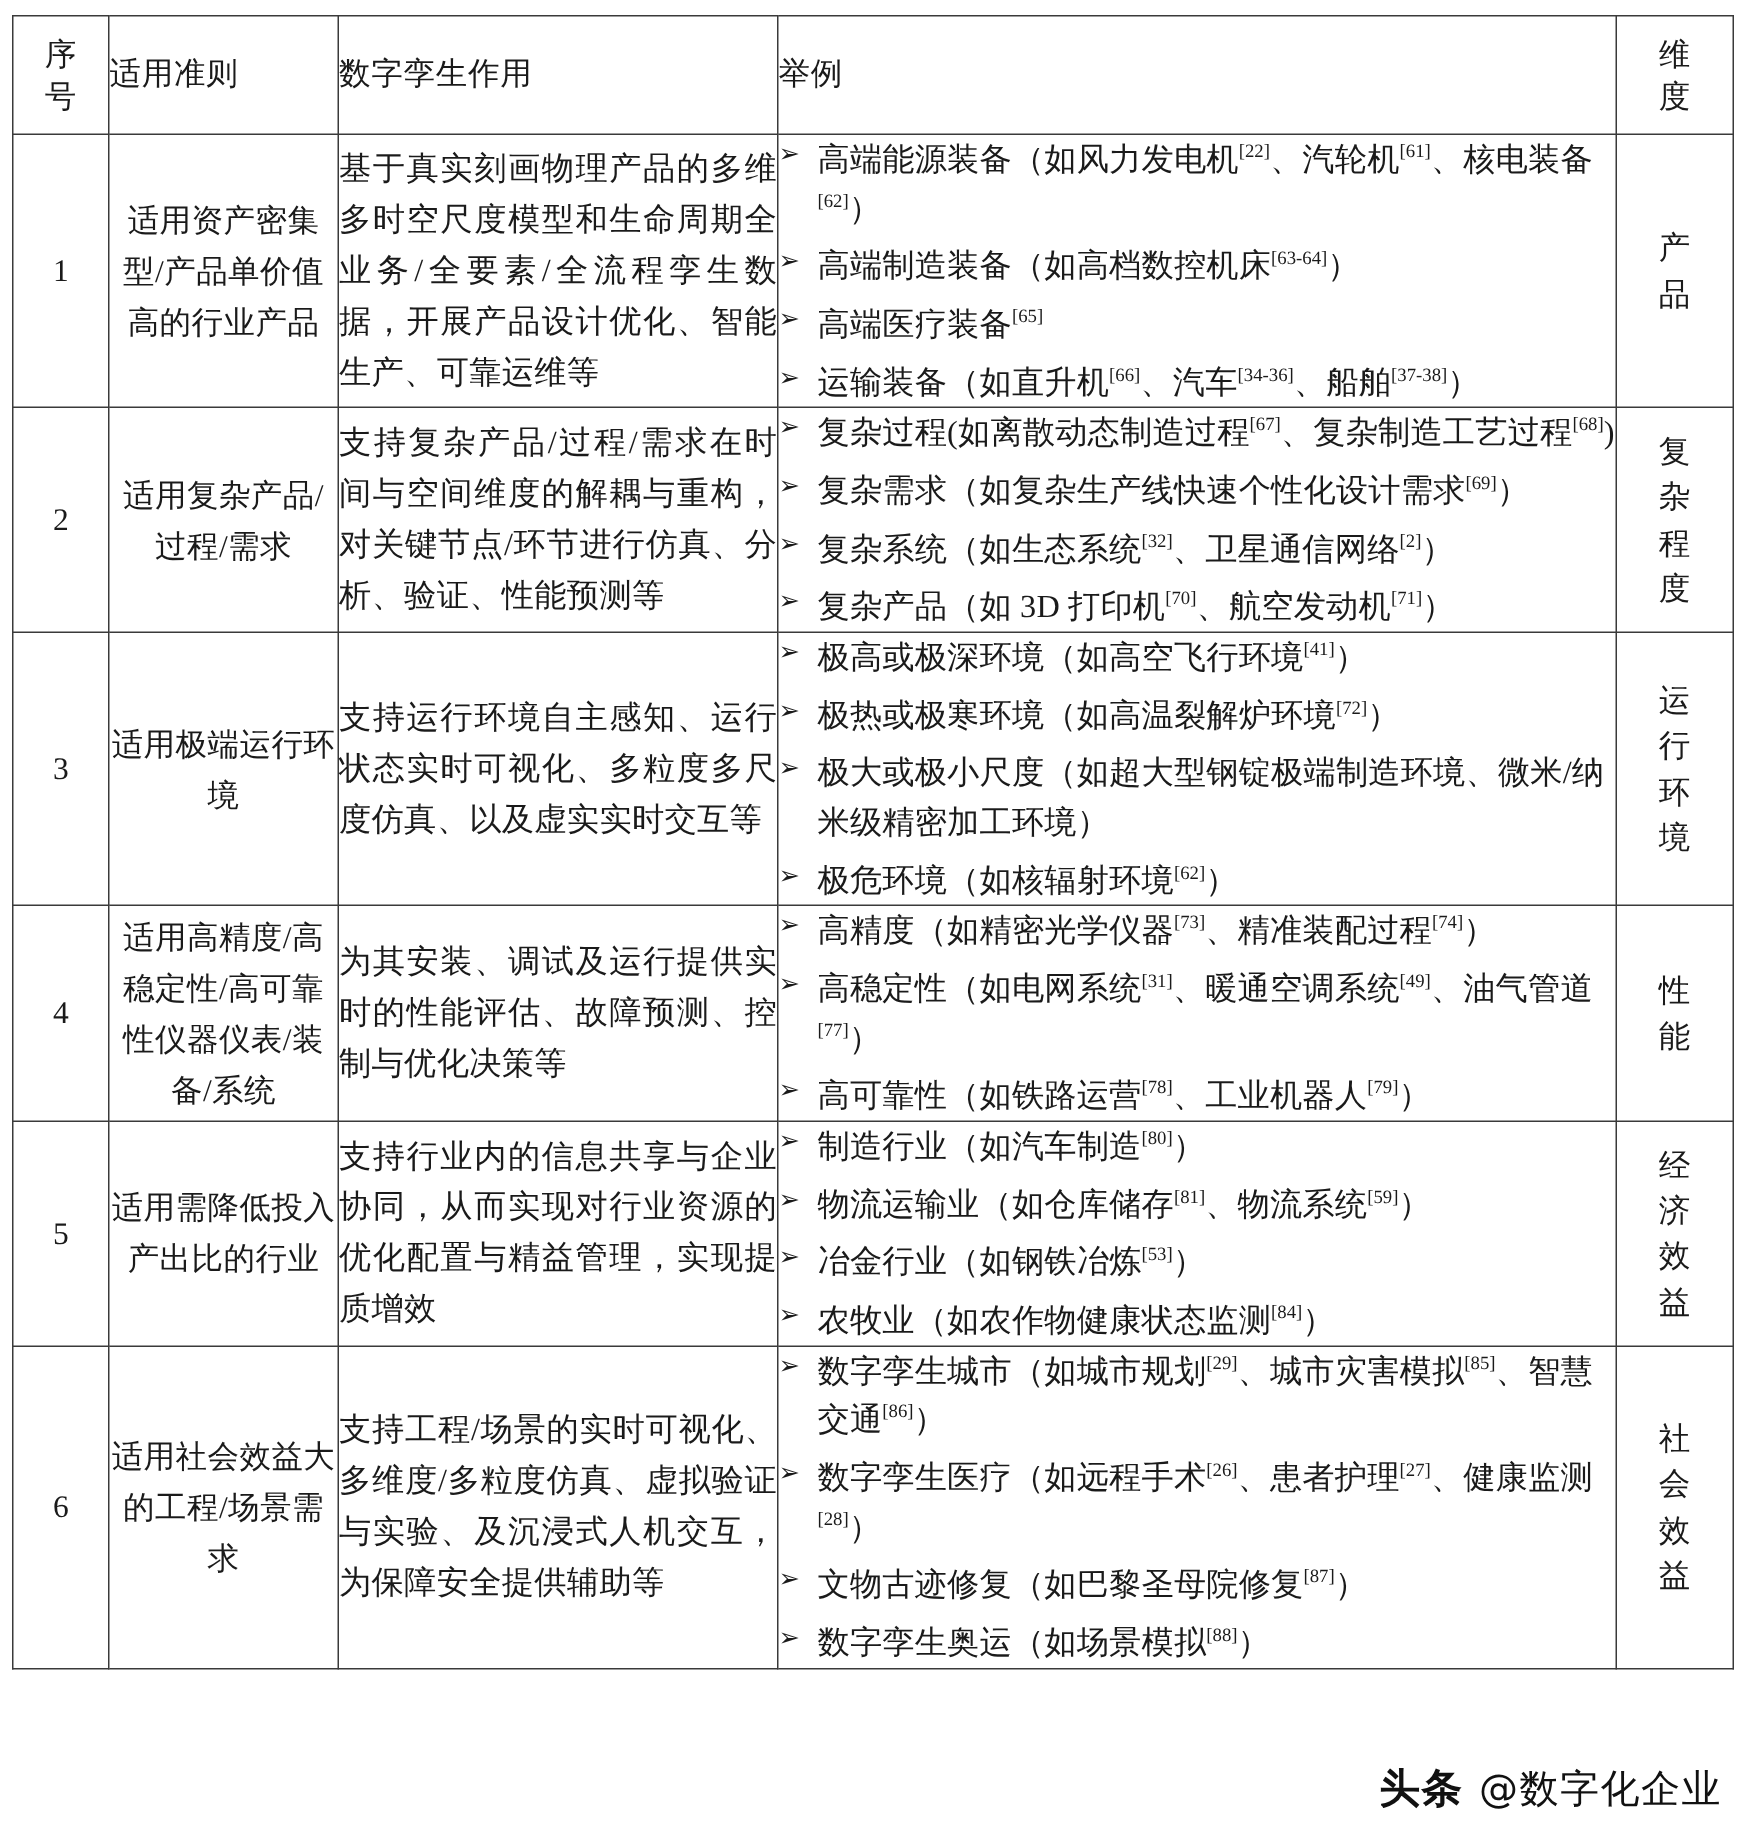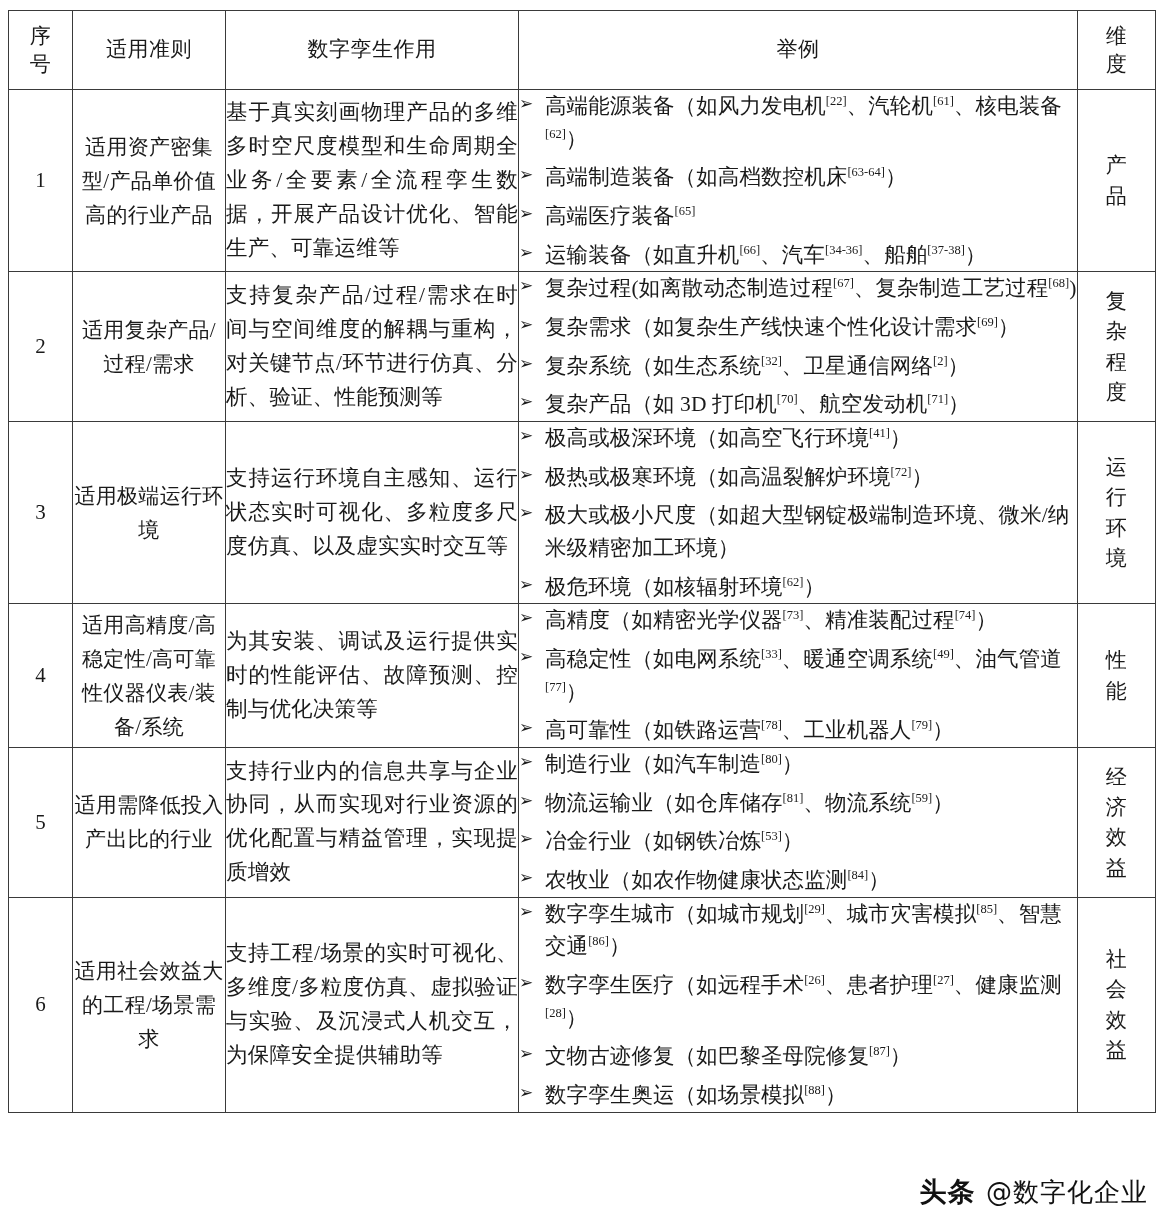--- a/index.html
+++ b/index.html
@@ -44,21 +44,21 @@
   col.c-exam  { width: 559px; }
   col.c-dim   { width: 78px; }
 
   
   .hdr-cell {
     height: 78px;
     font-size: 21px;
     line-height: 1.32;
     letter-spacing: 0.5px;
     padding: 4px 10px;
-    text-align: center;
+    text-align: left;
     font-weight: normal;
   }
   .hdr-vert {
     text-align: center;
     padding: 4px 0;
   }
   .vstack {
     display: block;
     font-size: 21px;
     line-height: 1.35;
@@ -253,21 +253,21 @@
             </span>
           </td>
         </tr>
         <tr>
           <td class="num-cell">4</td>
           <td class="crit-cell">适用高精度/高稳定性/高可靠性仪器仪表/装备/系统</td>
           <td class="role-cell">为其安装、调试及运行提供实时的性能评估、故障预测、控制与优化决策等</td>
           <td class="exam-cell">
             <ul class="bullets">
               <li><span class="arrow">➢</span><span>高精度（如精密光学仪器<sup class="ref">[73]</sup>、精准装配过程<sup class="ref">[74]</sup>）</span></li>
-              <li><span class="arrow">➢</span><span>高稳定性（如电网系统<sup class="ref">[33]</sup>、暖通空调系统<sup class="ref">[49]</sup>、油气管道<sup class="ref">[77]</sup>）</span></li>
+              <li><span class="arrow">➢</span><span>高稳定性（如电网系统<sup class="ref">[31]</sup>、暖通空调系统<sup class="ref">[49]</sup>、油气管道<sup class="ref">[77]</sup>）</span></li>
               <li><span class="arrow">➢</span><span>高可靠性（如铁路运营<sup class="ref">[78]</sup>、工业机器人<sup class="ref">[79]</sup>）</span></li>
             </ul>
           </td>
           <td class="dim-cell">
             <span class="dim-stack">
               <span>性</span>
               <span>能</span>
             </span>
           </td>
         </tr>

